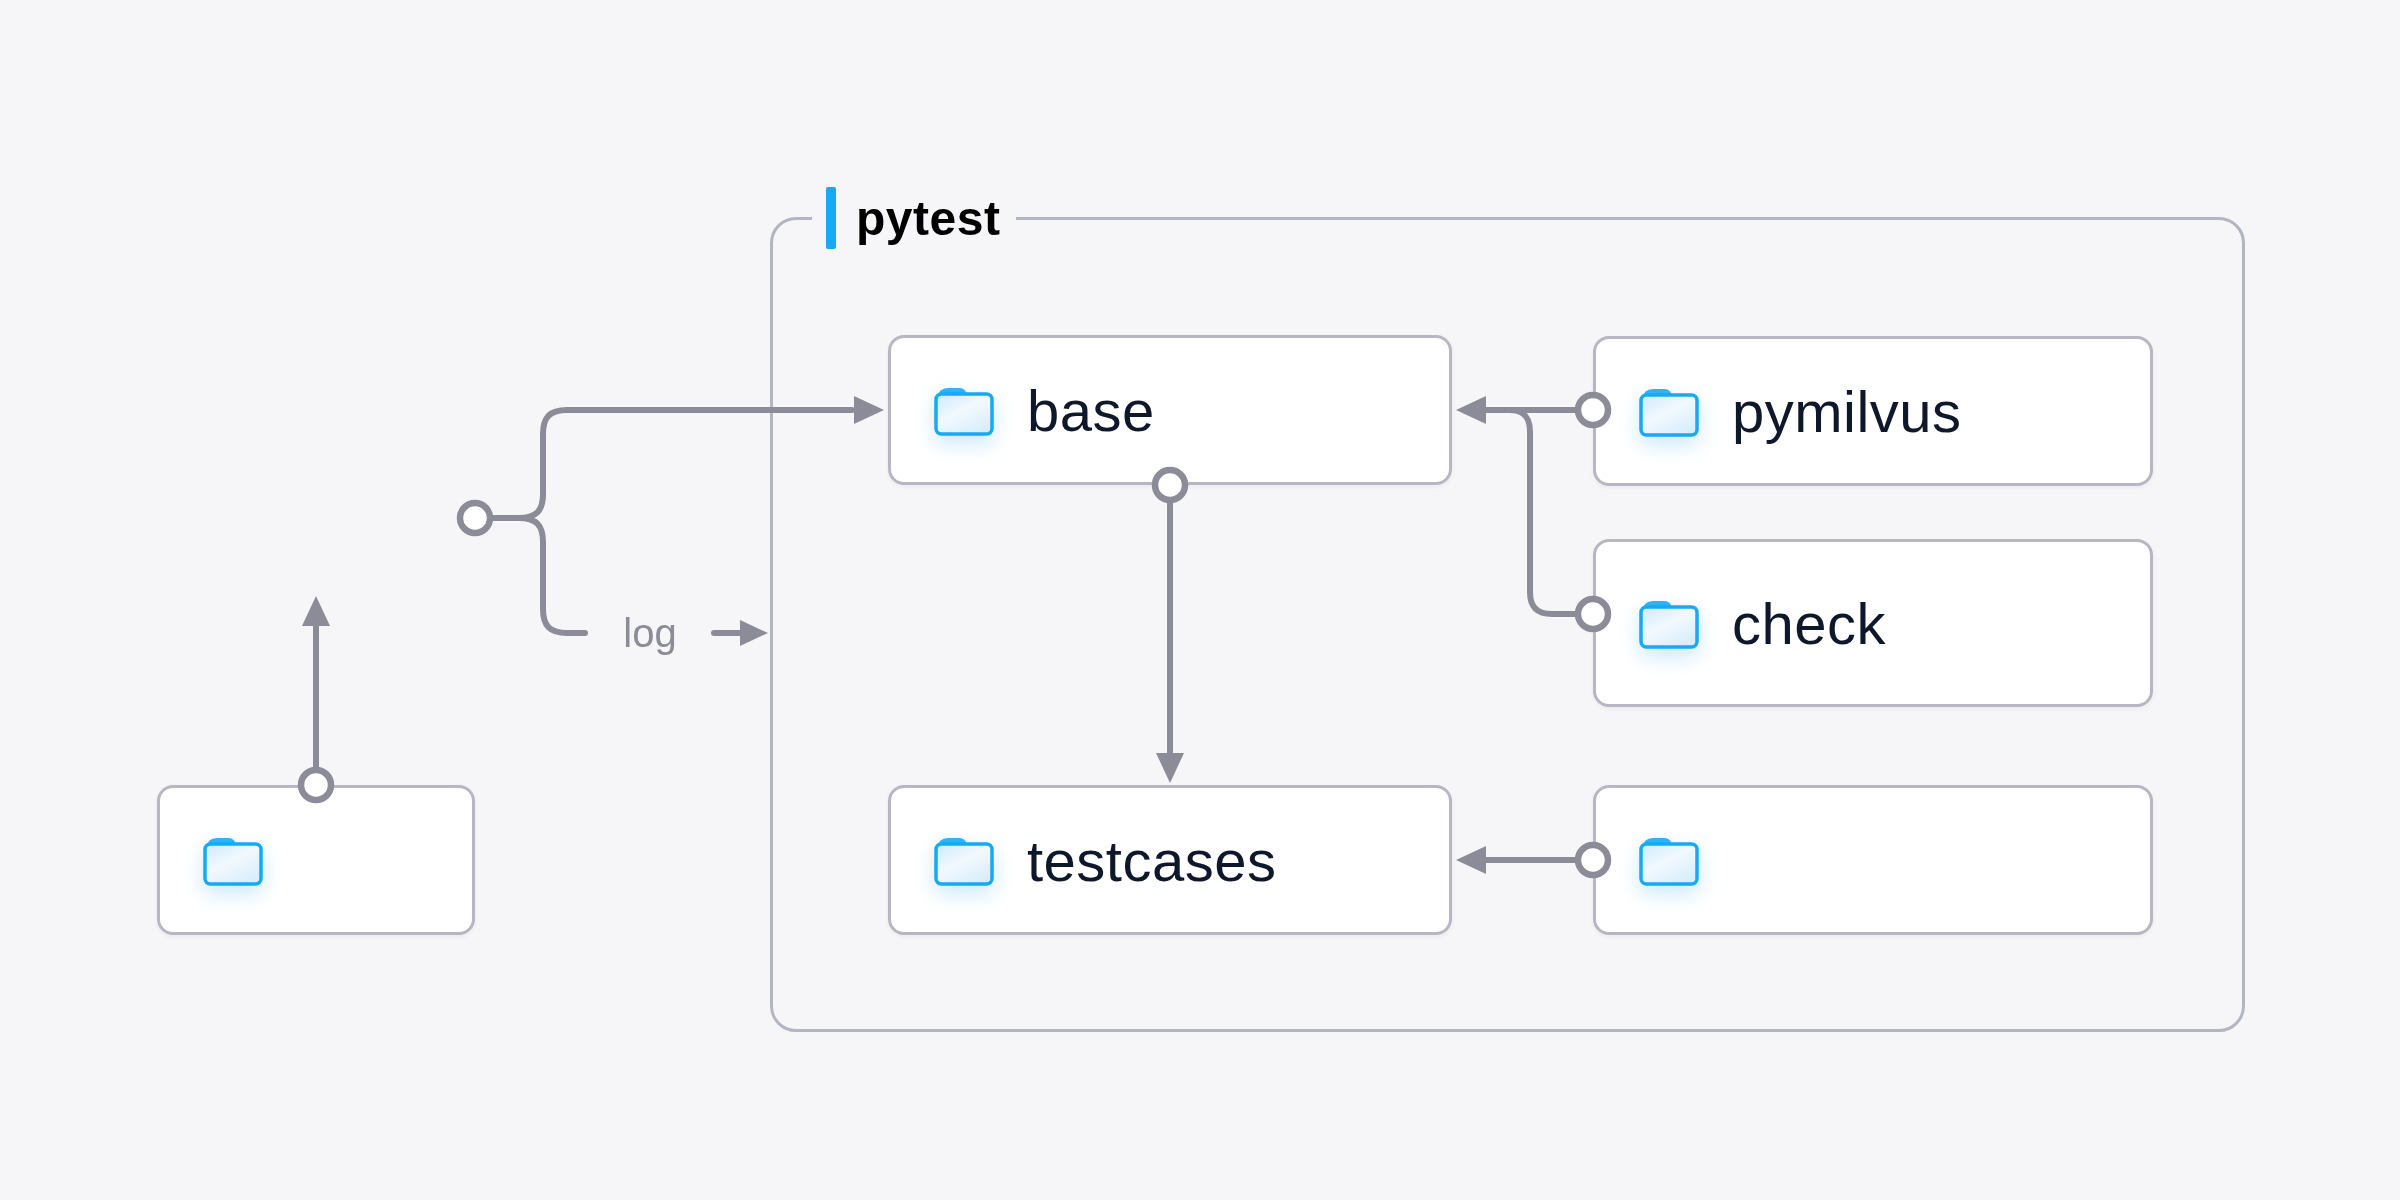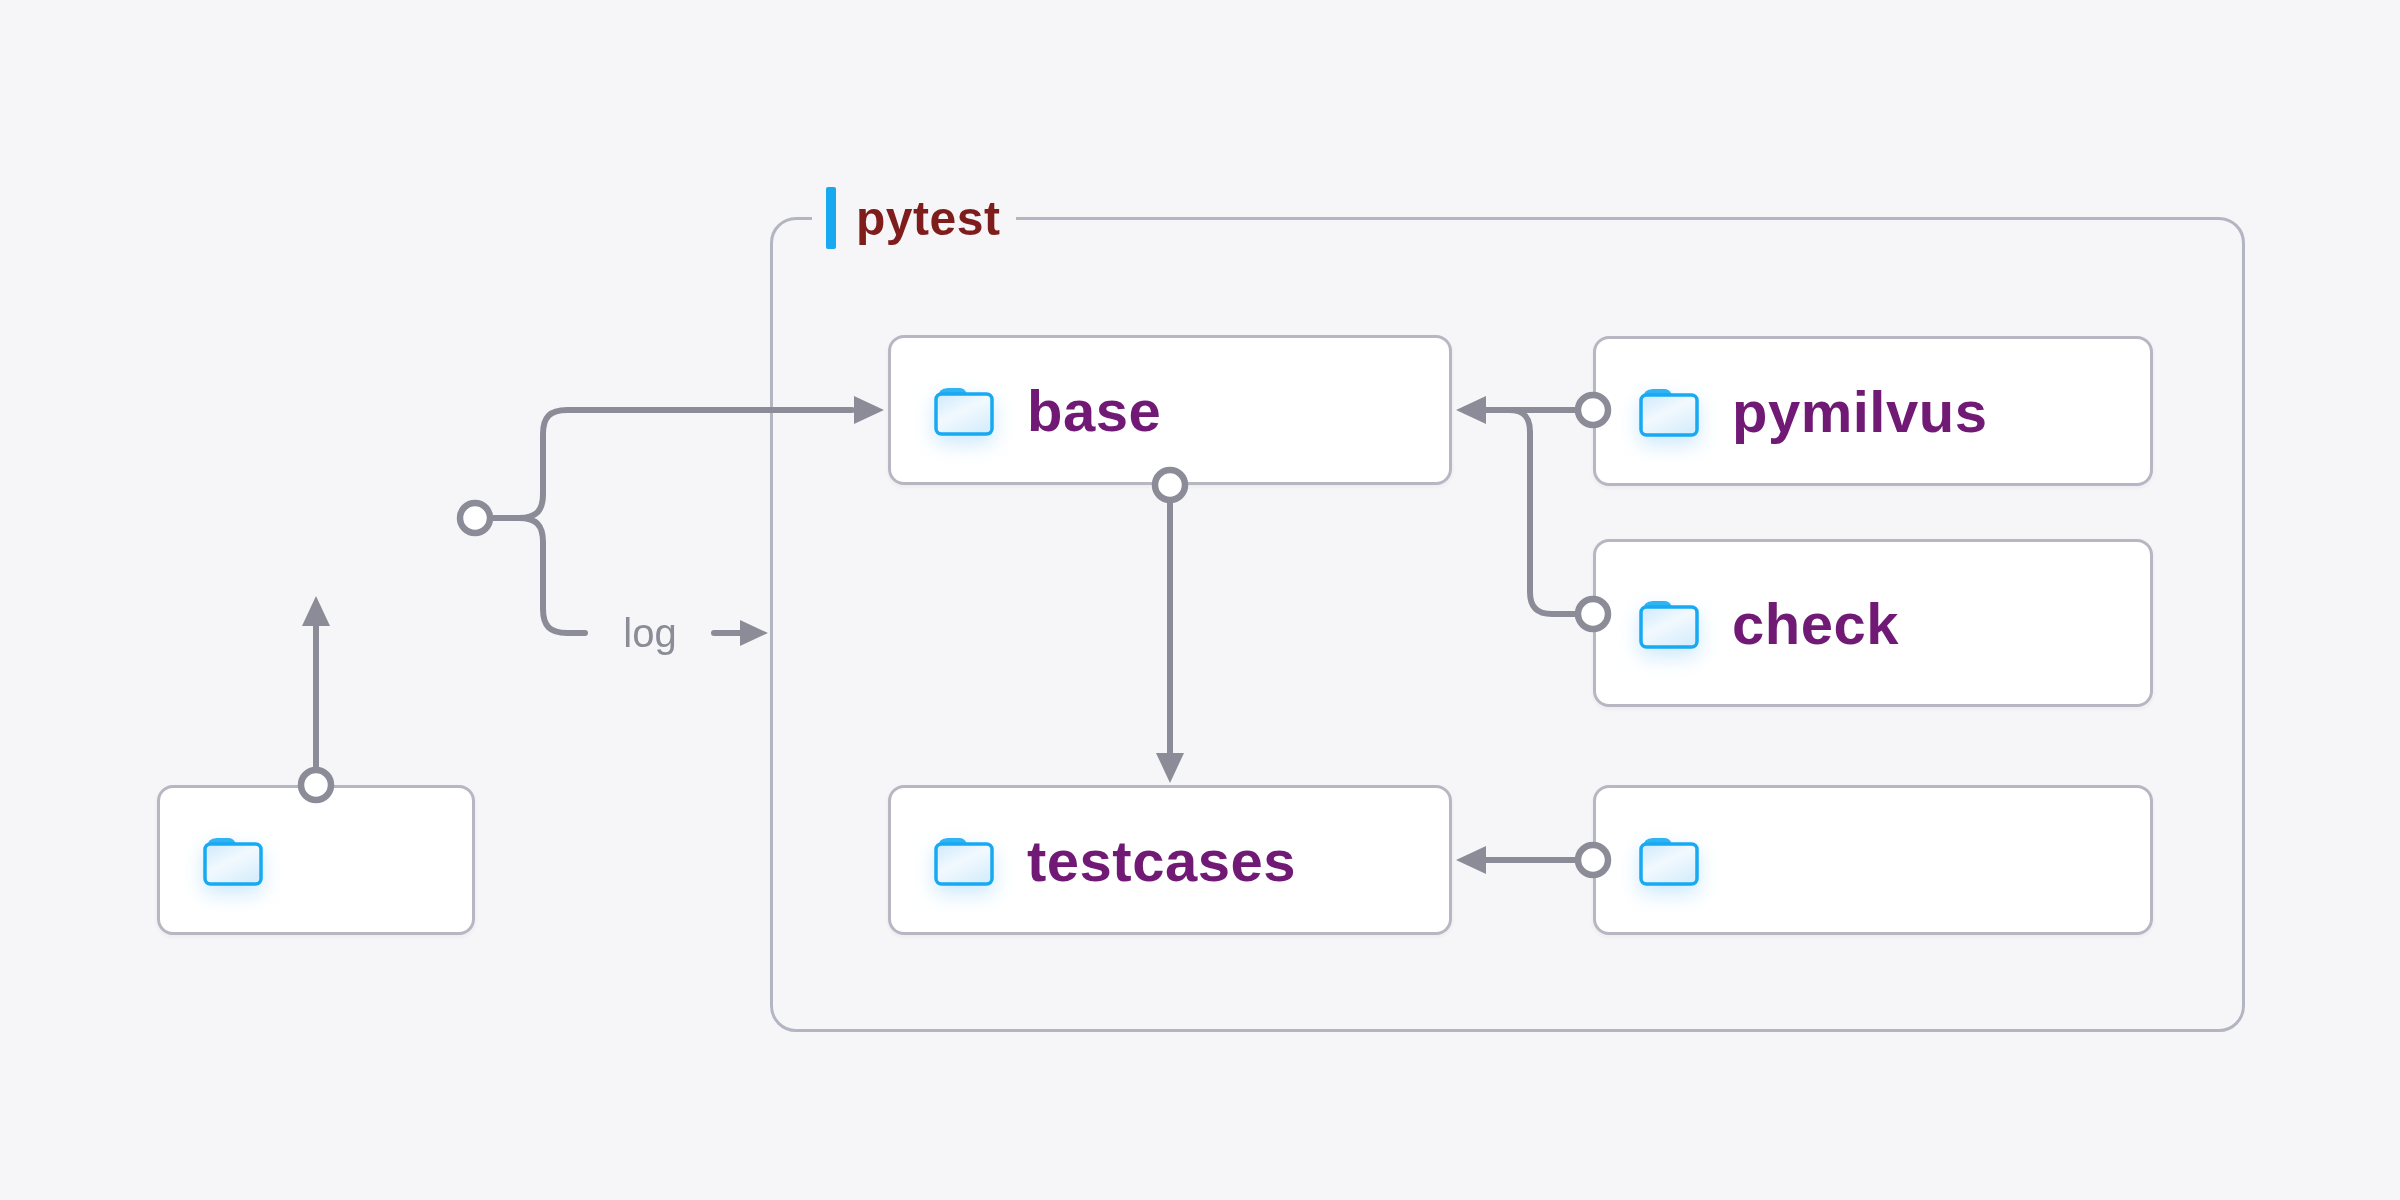--- a/index.html
+++ b/index.html
@@ -35,22 +35,22 @@
     padding-left: 42px;
     box-sizing: border-box;
     background: #ffffff;
     border: 3px solid #b6b7c3;
     border-radius: 16px;
     box-shadow: 0 2px 4px rgba(30, 40, 70, 0.05);
     z-index: 2;
   }
   .node-label {
     font-size: 58px;
-    font-weight: 700;
-    color: #701a75;
+    font-weight: 400;
+    color: #0f172a;
     letter-spacing: 0.5px;
     white-space: nowrap;
   }
   .folder {
     display: inline-flex;
     filter: drop-shadow(0 8px 10px rgba(26, 154, 240, 0.22));
   }
   
   .wires {
     position: absolute;
@@ -90,21 +90,21 @@
   }
   .group-label .accent-bar {
     width: 10px;
     height: 62px;
     background: #18a9f1;
     border-radius: 2px;
   }
   .group-label .group-label-text {
     font-size: 48px;
     font-weight: 700;
-    color: #7f1d1d;
+    color: #000000;
     letter-spacing: 0.5px;
   }
   .edge-label {
     left: 592px; top: 601px;
     width: 116px; height: 64px;
     display: flex;
     align-items: center;
     justify-content: center;
     font-size: 40px;
     font-weight: 500;

